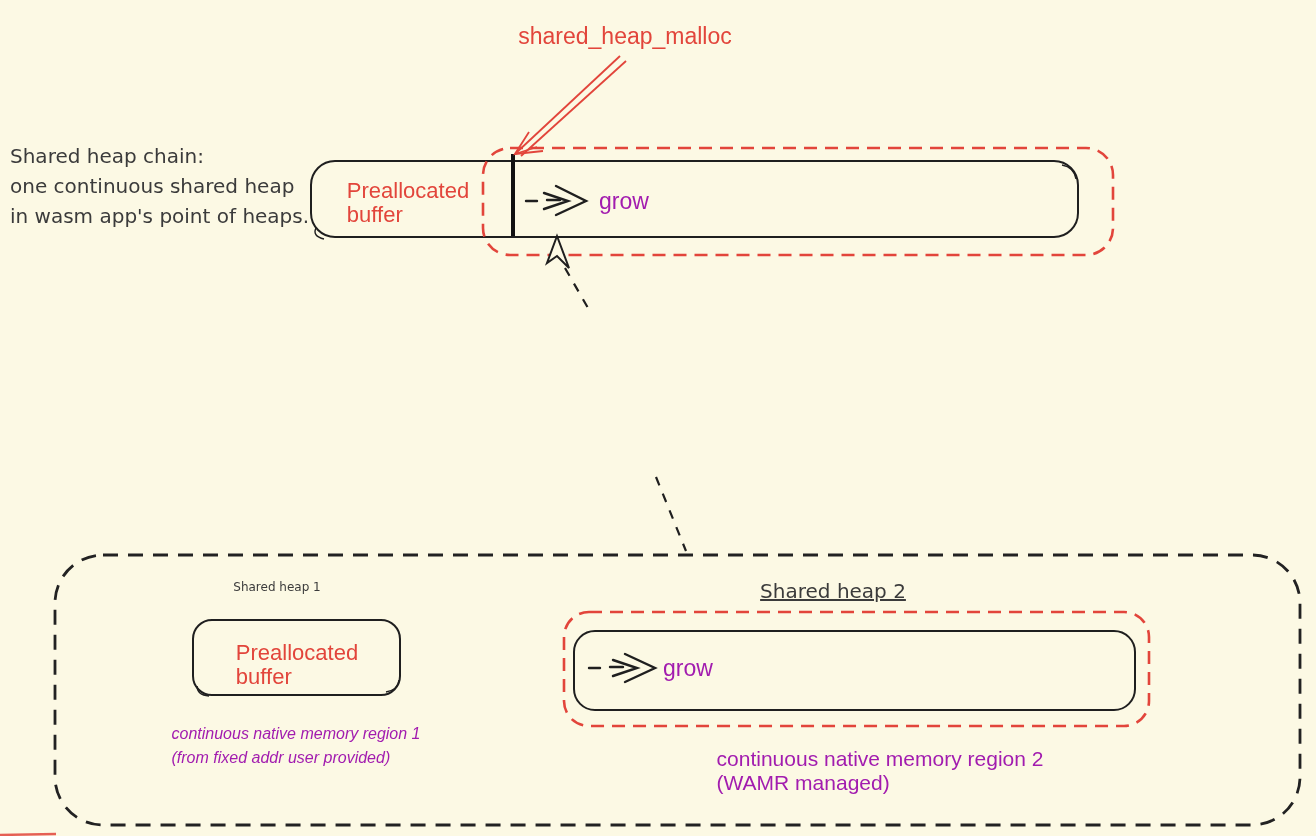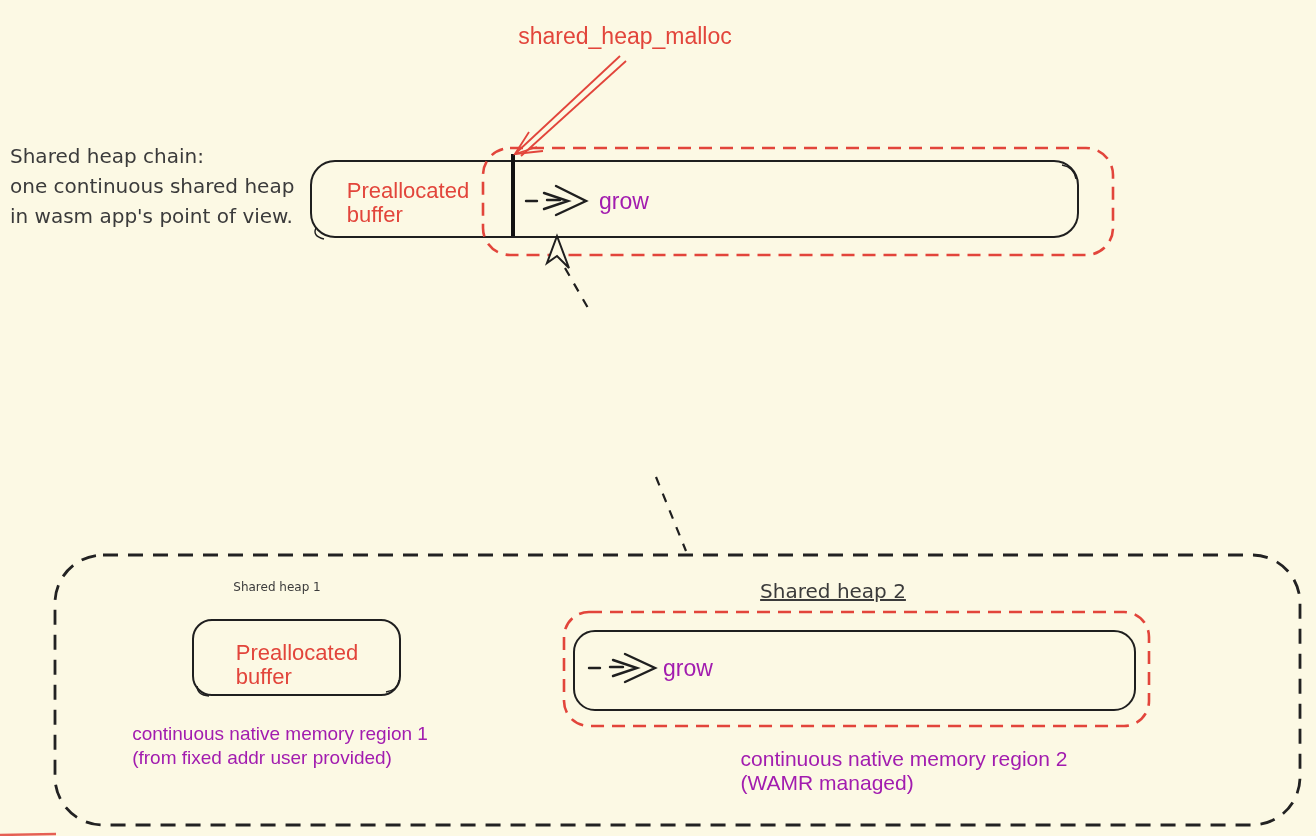--- a/index.html
+++ b/index.html
@@ -16,24 +16,24 @@
   .center{text-align:left;transform:translateX(-50%);}
   svg.overlay{position:absolute;left:0;top:0;width:1316px;height:836px;}
 
   .left-note{left:10px;top:141px;font-size:20px;line-height:30px;}
   .malloc-label{left:625px;top:23px;font-size:23px;}
   .prealloc-top{left:408px;top:179px;font-size:22px;line-height:24px;}
   .grow-top{left:599px;top:188px;font-size:23px;}
   .middle-note{left:627px;top:316px;font-size:20px;line-height:31px;}
   .heap1-title{left:277px;top:580px;font-size:12px;}
   .heap1-prealloc{left:297px;top:641px;font-size:22px;line-height:24px;}
-  .heap1-caption{left:280px;top:722px;font-size:19px;line-height:24px;}
+  .heap1-caption{left:296px;top:722px;font-size:16px;line-height:24px;font-style:italic;}
   .heap2-title{left:833px;top:579px;font-size:20px;text-decoration:underline;}
   .heap2-grow{left:663px;top:655px;font-size:23px;}
-  .heap2-caption{left:880px;top:747px;font-size:21px;line-height:24px;margin-left:24px;}
+  .heap2-caption{left:880px;top:747px;font-size:21px;line-height:24px;}
 </style>
 </head>
 <body>
 
 <div class="canvas">
 
   <svg class="overlay" viewBox="0 0 1316 836" xmlns="http://www.w3.org/2000/svg">
 
     <rect x="311" y="161" width="767" height="76" rx="24" fill="none" stroke="#1F1F1F" stroke-width="2"></rect>
 
@@ -77,21 +77,21 @@
       <line x1="610" y1="667" x2="623" y2="667"></line>
       <polyline points="625,654 655,668 625,682"></polyline>
       <polyline points="613,660 637,668 613,676"></polyline>
     </g>
 
     <line x1="0" y1="835" x2="56" y2="834" stroke="#E2453B" stroke-width="2.4" opacity="0.85"></line>
   </svg>
 
   <div class="txt f-soft left-note">Shared heap chain:
 one continuous shared heap
-in wasm app's point of view.</div>
+in wasm app's point of heaps.</div>
 
   <div class="txt f-plain red center malloc-label">shared_heap_malloc</div>
 
   <div class="txt f-plain red center prealloc-top">Preallocated
 buffer</div>
 
   <div class="txt f-plain grow-top">grow</div>
 
 
   <div class="txt f-soft center heap1-title">Shared heap 1</div>

